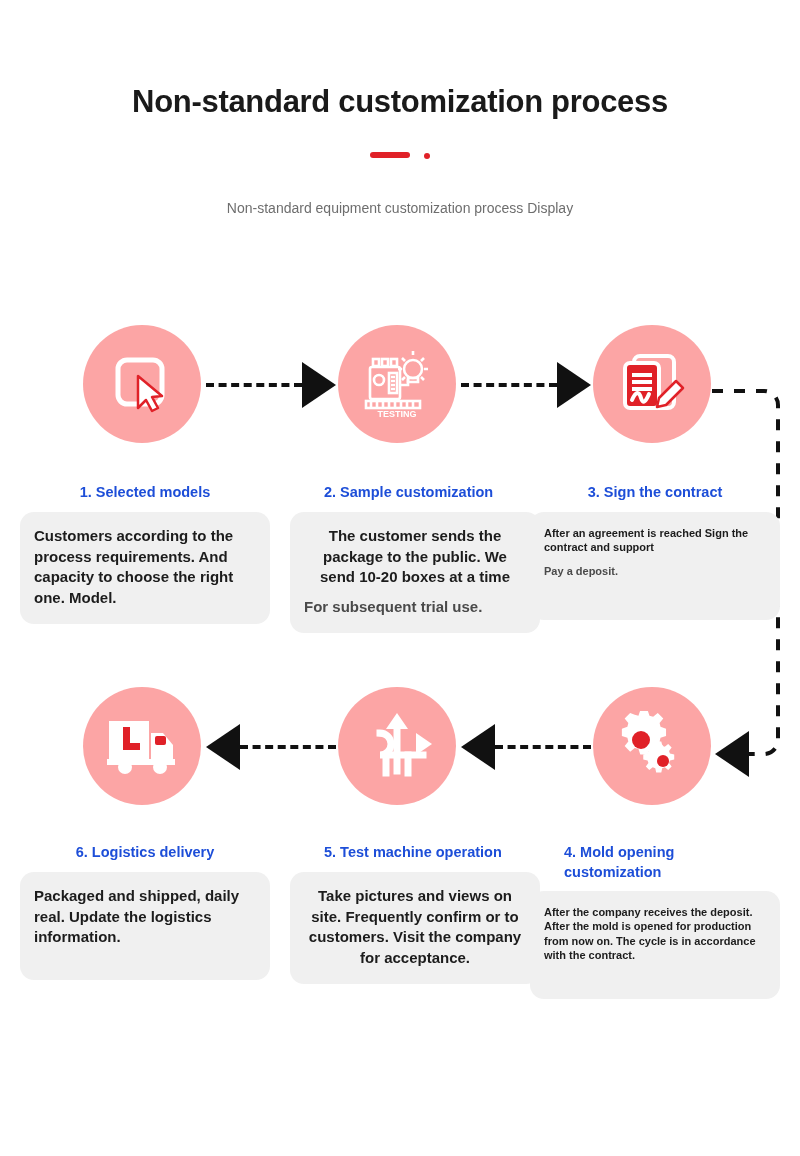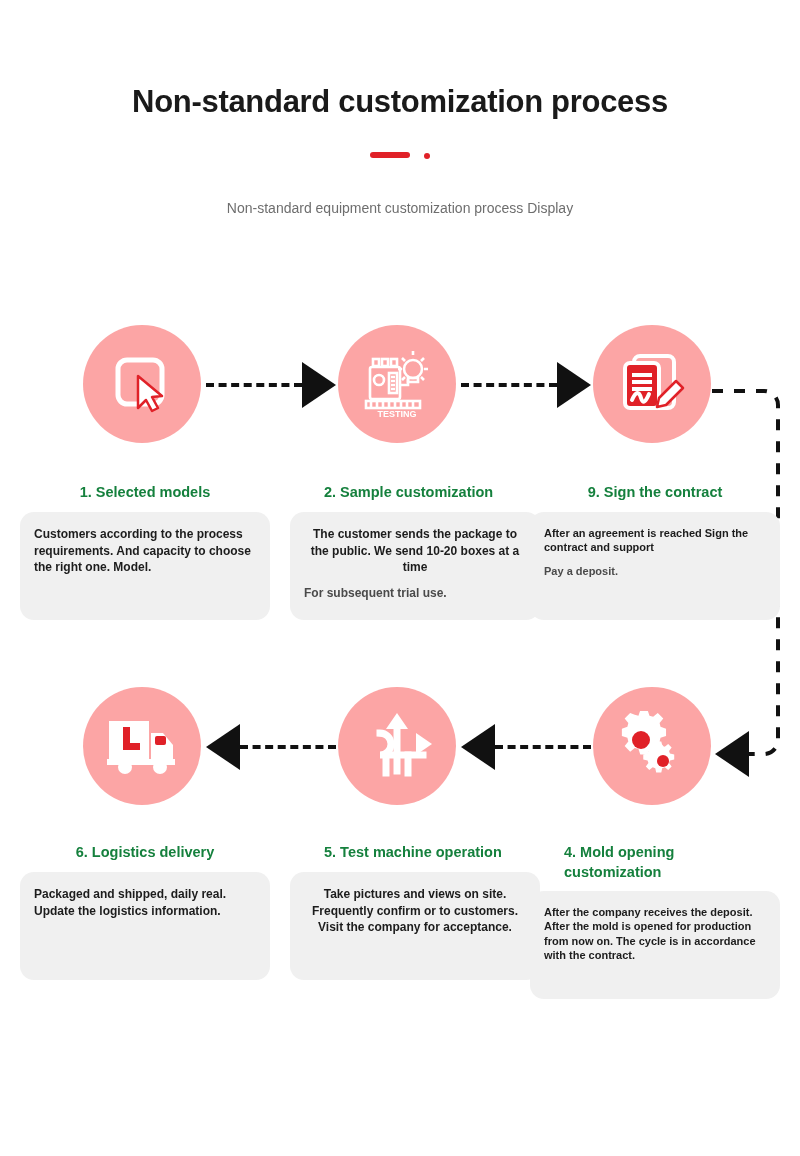--- a/index.html
+++ b/index.html
@@ -59,31 +59,31 @@
     border-right: 34px solid #111111;
   }
   .wrap-path { position: absolute; left: 700px; top: 380px; }
 
   
   .step { position: absolute; width: 250px; }
   .s-left { left: 20px; } .s-mid { left: 290px; } .s-right { left: 530px; }
   .step-top { top: 483px; } .step-bot { top: 843px; }
 
   .step-title {
-    font-size: 14.5px; font-weight: bold; color: #15803d;
+    font-size: 14.5px; font-weight: bold; color: #1d4ed8;
     line-height: 1.35; text-align: center; padding: 0 14px;
     min-height: 20px;
   }
   .step-title.two-line { text-align: left; padding-left: 34px; }
   .card {
     margin-top: 9px; background: #f0f0f0; border-radius: 14px;
     padding: 14px 14px 15px; min-height: 108px;
   }
   .card p {
-    font-size: 12px; font-weight: bold; color: #1c1c1c; line-height: 1.38;
+    font-size: 15px; font-weight: bold; color: #1c1c1c; line-height: 1.38;
   }
   .card p.center { text-align: center; }
   .card p.soft { font-weight: bold; color: #4a4a4a; margin-top: 9px; }
   .card p.small { font-size: 11px; }
   .card p.tight { line-height: 1.3; }
 </style>
 </head>
 <body>
 
 <div class="page">
@@ -223,21 +223,21 @@
 
   <div class="step s-mid step-top">
     <div class="step-title two-line">2. Sample customization</div>
     <div class="card">
       <p class="center">The customer sends the package to the public. We send 10-20 boxes at a time</p>
       <p class="soft">For subsequent trial use.</p>
     </div>
   </div>
 
   <div class="step s-right step-top">
-    <div class="step-title">9. Sign the contract</div>
+    <div class="step-title">3. Sign the contract</div>
     <div class="card">
       <p class="small tight">After an agreement is reached Sign the contract and support</p>
       <p class="soft small">Pay a deposit.</p>
     </div>
   </div>
 
   <div class="step s-left step-bot">
     <div class="step-title">6. Logistics delivery</div>
     <div class="card">
       <p>Packaged and shipped, daily real. Update the logistics information.</p>

